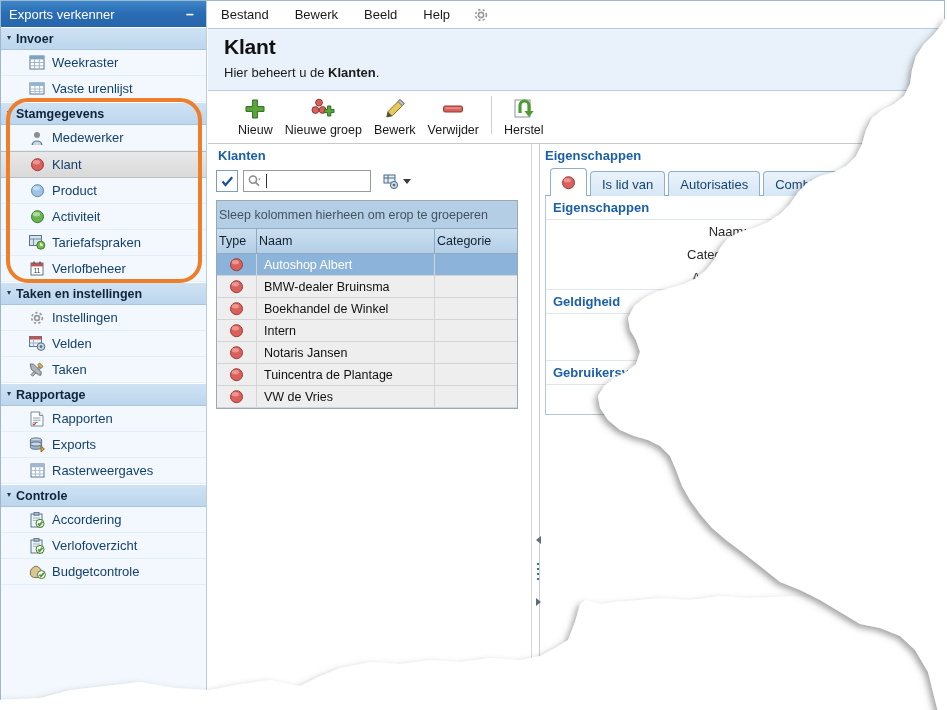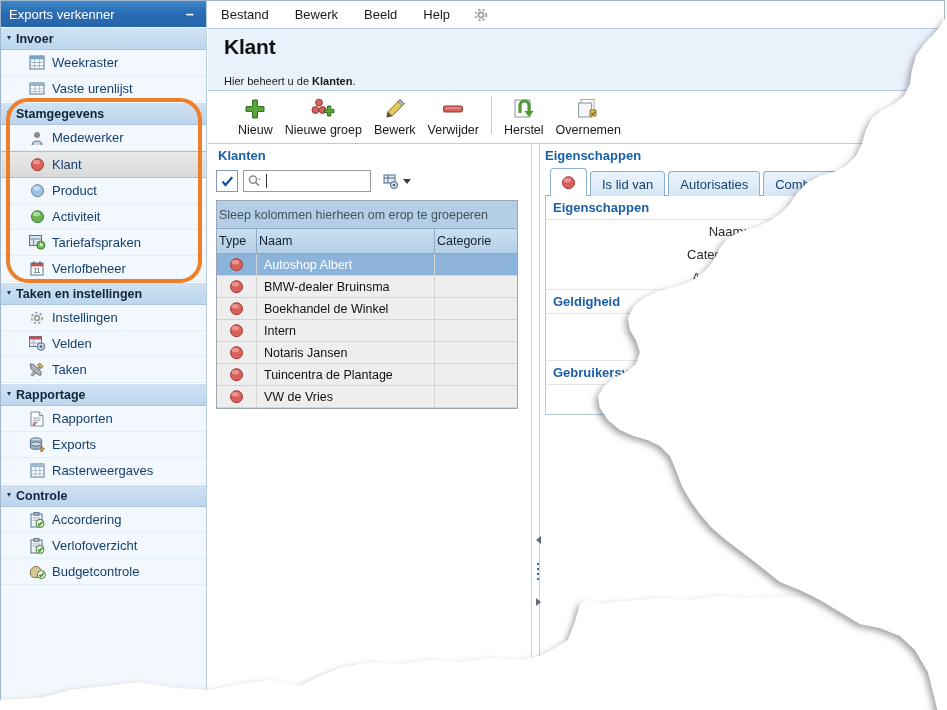--- a/index.html
+++ b/index.html
@@ -37,21 +37,21 @@
         border:4px solid #ee7f2a;border-radius:22px;box-sizing:border-box;z-index:30;pointer-events:none;}
 
   
   #main{position:absolute;left:208px;top:1px;width:738px;height:706px;background:#ffffff;}
   #menubar{height:27px;display:flex;align-items:center;background:#ffffff;border-bottom:1px solid #b8cde0;}
   .menu-it{padding:16px 13px;font-size:13px;color:#1a1a1a;line-height:27px;cursor:pointer;}
   .menu-gear{margin-left:10px;display:flex;align-items:center;cursor:pointer;}
 
   #pagehead{height:62px;background:#e9f2fb;border-bottom:1px solid #b8cde0;padding:6px 0 0 16px;box-sizing:border-box;}
   #pagehead h1{margin:0;font-size:21px;font-weight:700;color:#111111;letter-spacing:-.2px;}
-  #pagehead .sub{margin-top:16px;font-size:11px;color:#1a1a1a;}
+  #pagehead .sub{margin-top:6px;font-size:13px;color:#1a1a1a;}
   #pagehead .sub b{font-weight:700;}
 
   #toolbar{height:53px;background:#ffffff;border-bottom:1px solid #c8c8c8;display:flex;align-items:flex-start;
            padding:3px 0 0 24px;box-sizing:border-box;}
   .tbtn{min-width:44px;height:48px;display:flex;flex-direction:column;align-items:center;justify-content:flex-start;
         padding:3px 6px 0 6px;font-size:12.5px;color:#1a1a1a;cursor:pointer;box-sizing:border-box;}
   .tbtn .gi{height:24px;display:flex;align-items:center;justify-content:center;margin-bottom:2px;}
   .tbsep{width:1px;height:38px;background:#cfcfcf;margin:2px 6px 0 6px;}
 
   
@@ -427,31 +427,20 @@
         <div class="tbsep"></div>
         <div class="tbtn">
           <span class="gi">
             <svg class="g-ic" width="22" height="22" viewBox="0 0 22 22">
               <rect x="2" y="2" width="15" height="17" fill="#ffffff" stroke="#8a949e"></rect>
               <path d="M7 15 V7.5 a4.5 4.5 0 0 1 9 0 V14" fill="none" stroke="#4e9b33" stroke-width="3.2"></path>
               <path d="M11.4 13 h9.2 l-4.6 6z" fill="#4e9b33"></path>
             </svg>
           </span>
           <span>Herstel</span>
-        </div>
-        <div class="tbtn">
-          <span class="gi">
-            <svg class="g-ic" width="22" height="22" viewBox="0 0 22 22">
-              <rect x="4" y="1.6" width="13" height="14" fill="#ffffff" stroke="#a2a8ae"></rect>
-              <rect x="1.6" y="5" width="13" height="14" fill="#f4f5f6" stroke="#8a949e"></rect>
-              <path d="M13 12 h6 v6 h-6z" fill="#e8c75c" stroke="#8a6f22"></path>
-              <path d="M14.4 15 l1.4 1.6 l2.2-3" stroke="#7a6418" stroke-width="1.3" fill="none"></path>
-            </svg>
-          </span>
-          <span>Overnemen</span>
         </div>
       </div>
 
     <div id="content">
 
       <div id="leftpane">
         <div id="pane-title">Klanten</div>
 
         <div id="searchbar">
           <div class="chk">

